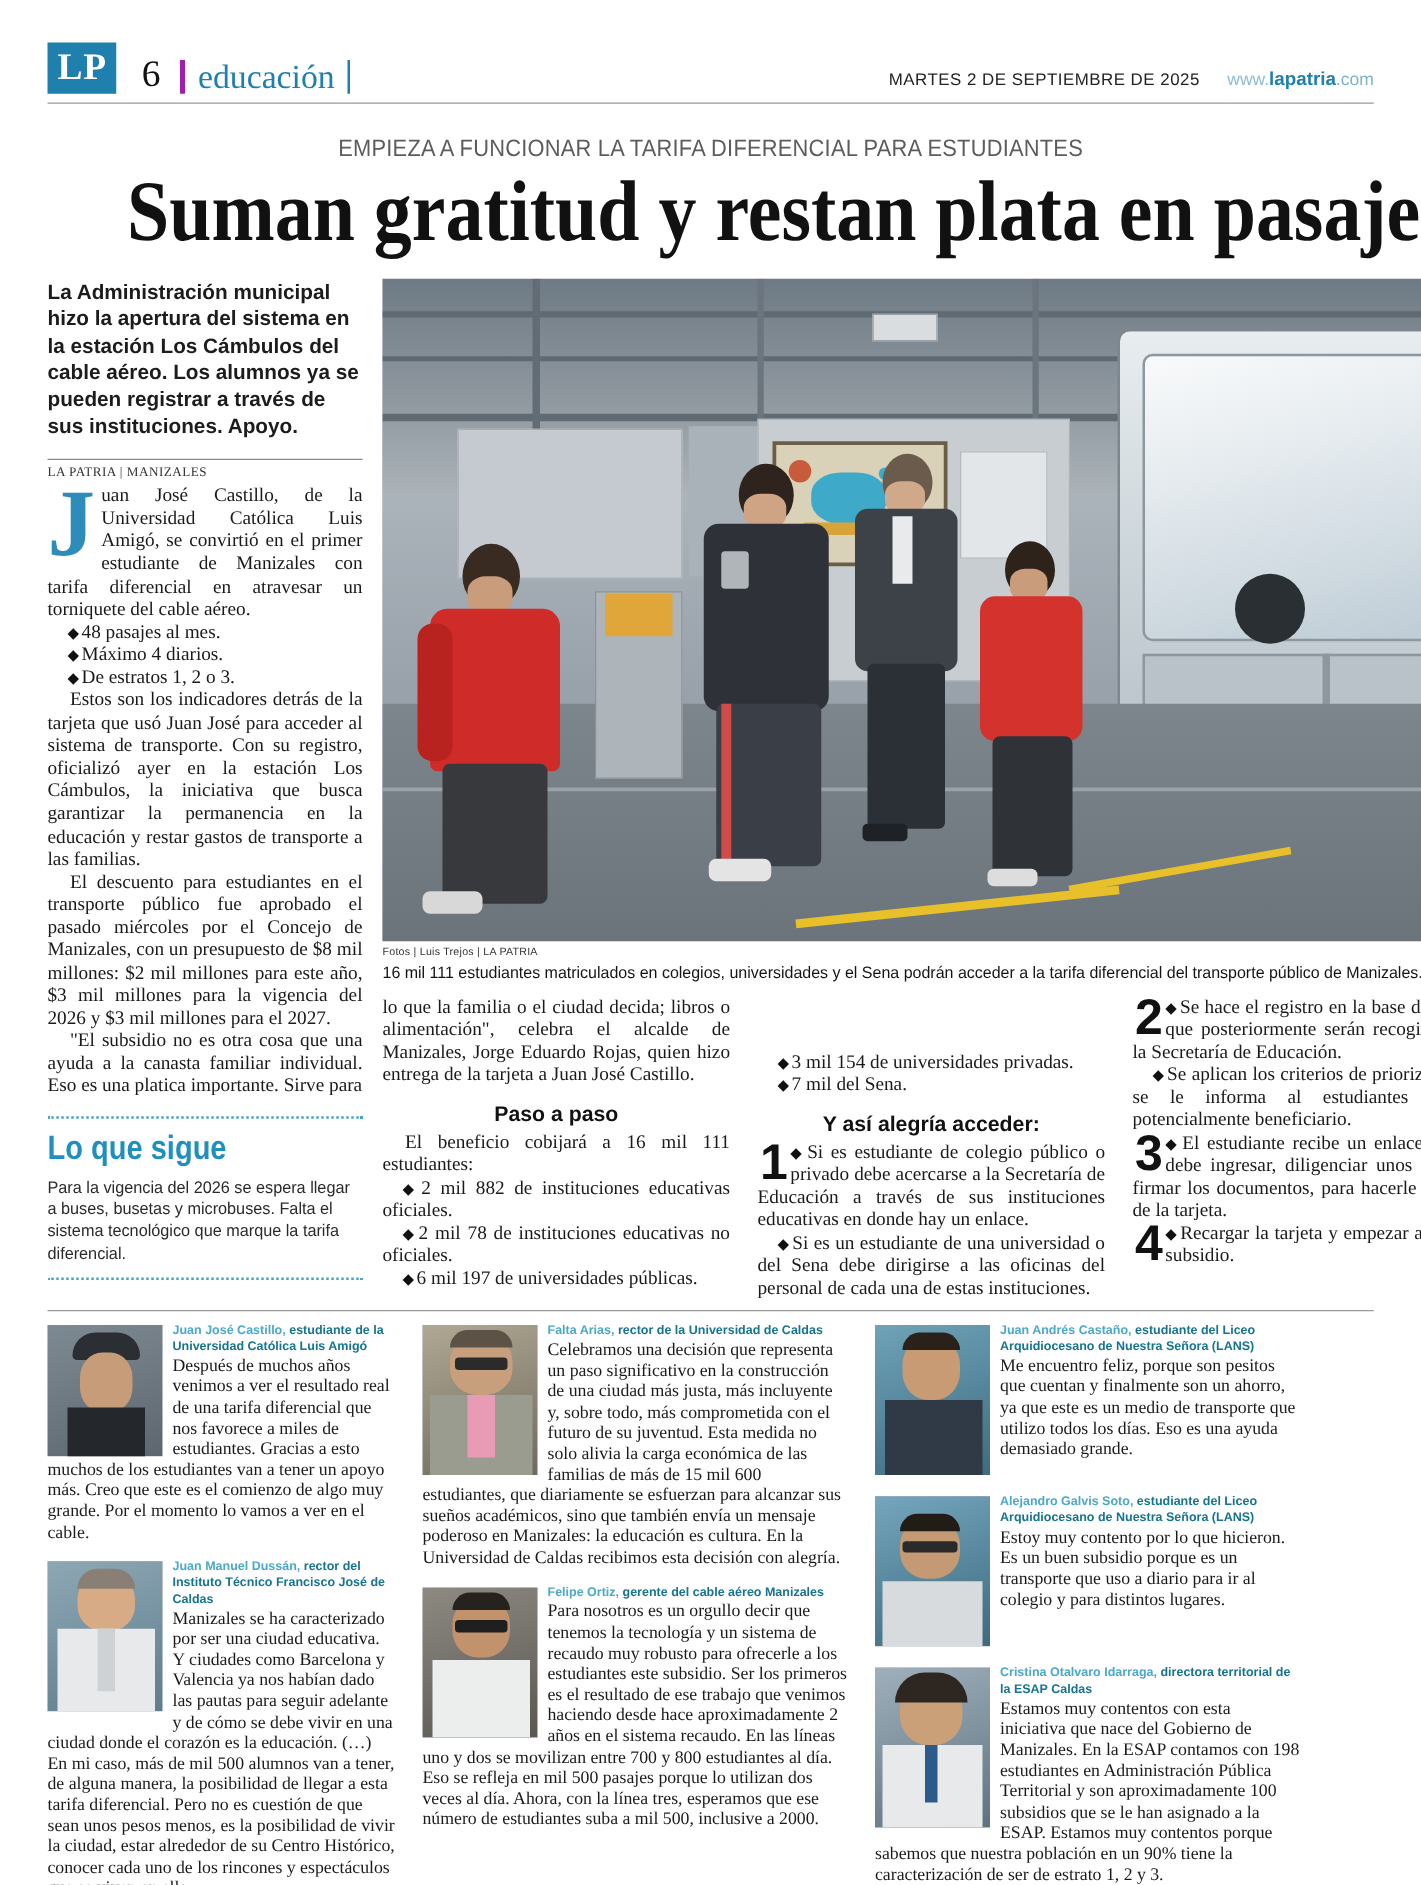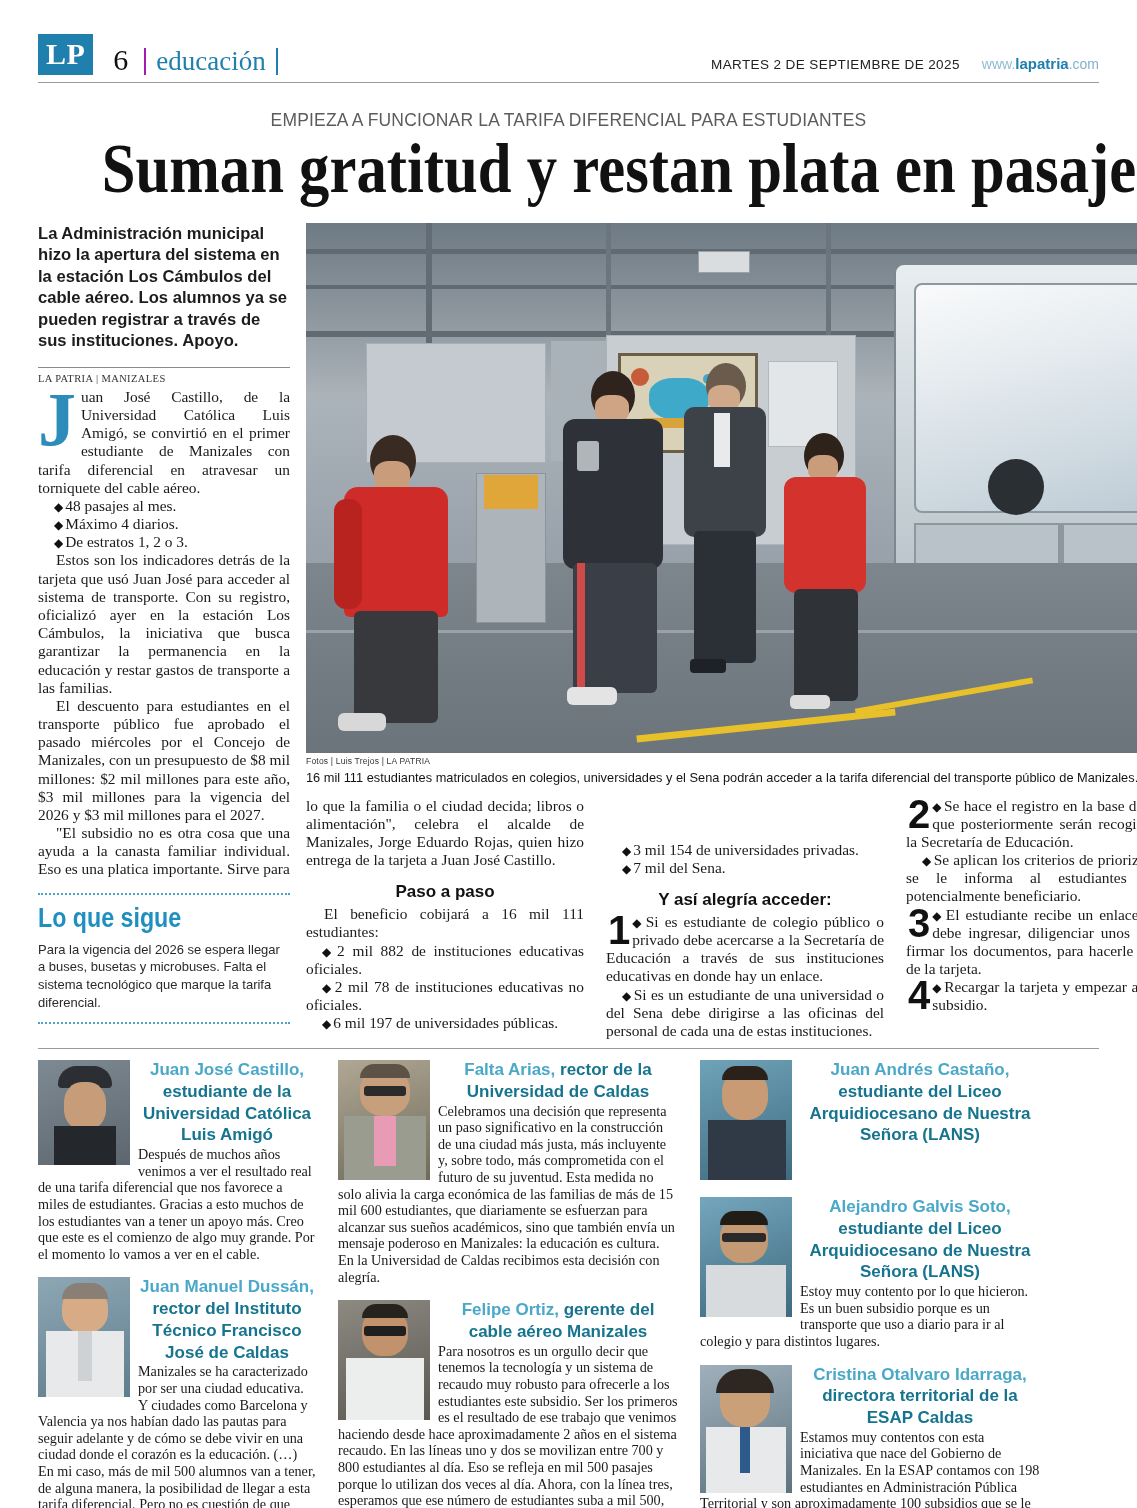--- a/index.html
+++ b/index.html
@@ -18,21 +18,21 @@
   .masthead { display:flex; align-items:flex-end; padding-top:34px; padding-bottom:4px; }
   .lp-logo {
     background:#1f7fad; color:#fff; font-family:"Liberation Serif", serif;
     font-weight:bold; font-size:30px; line-height:1; padding:5px 8px 6px 8px;
     letter-spacing:0.5px;
   }
   .folio { font-family:"Liberation Serif", serif; font-size:30px; margin-left:20px; color:#111; line-height:1; }
   .section-name {
     margin-left:16px; font-family:"Liberation Serif", serif; font-size:27px;
     color:#1f7fad; line-height:1; position:relative;
-    border-left:2px solid #a21caf; border-right:2px solid #1f7fad;
+    border-left:4px solid #a21caf; border-right:2px solid #1f7fad;
     padding:0 10px 0 10px;
   }
   .masthead-right { margin-left:auto; display:flex; align-items:baseline; gap:22px; padding-bottom:3px; }
   .issue-date { font-family:"Liberation Sans", sans-serif; font-size:13.5px; letter-spacing:0.4px; color:#222; }
   .site-url { font-family:"Liberation Sans", sans-serif; font-size:14px; color:#8fbcd4; }
   .site-url b { color:#1f7fad; font-size:15px; }
   .site-url .tld { color:#7fb2cc; }
   .rule-thin { height:1px; background:#9a9a9a; margin-top:3px; }
 
   
@@ -107,22 +107,22 @@
 
   
   .hr-grey { height:1px; background:#9a9a9a; margin:14px 0 10px 0; }
 
   
   .testi-area { display:flex; gap:22px; }
   .testi-col { width:278px; flex:0 0 278px; }
   .testi-col.wide { width:340px; flex:0 0 340px; }
   .testi { margin-bottom:14px; }
   .testi-head {
-    font-family:"Liberation Sans", sans-serif; font-size:17px; line-height:1.28;
-    font-weight:bold; color:#16748f;text-align:center;
+    font-family:"Liberation Sans", sans-serif; font-size:10px; line-height:1.28;
+    font-weight:bold; color:#16748f;
   }
   .testi-head .nm { color:#4aa8c8; font-weight:bold; }
   .testi-photo { width:92px; height:105px; float:left; margin:1px 8px 2px 0; background:#9aa3ab; overflow:hidden; position:relative; }
   .testi-photo.tall { height:120px; }
   .testi-body { font-size:14.2px; line-height:1.17; text-align:left; }
   .clear { clear:both; }
 
   
   .ph { position:absolute; }
   .station-bg { inset:0; background:linear-gradient(#b9c0c6 0%, #aab3ba 34%, #9aa3ab 60%, #8a9299 100%); }
@@ -362,20 +362,21 @@
 
     <div class="testi-col wide" style="width:340px; flex:0 0 340px;">
       <div class="testi">
         <div class="testi-photo tall">
           <div class="av" style="inset:0; background:linear-gradient(160deg,#6fa3b8,#3f6b80);"></div>
           <div class="av" style="left:22px; top:10px; width:46px; height:50px; background:#c99b74; border-radius:44%;"></div>
           <div class="av" style="left:22px; top:6px; width:46px; height:14px; background:#2a211a; border-radius:20px 20px 0 0;"></div>
           <div class="av" style="left:8px; top:60px; width:78px; height:60px; background:#2f3a46;"></div>
         </div>
         <div class="testi-head"><span class="nm">Juan Andrés Castaño,</span> <span>estudiante del Liceo Arquidiocesano de Nuestra Señora (LANS)</span></div>
+        <div class="testi-body">Me encuentro feliz, porque son pesitos que cuentan y finalmente son un ahorro, ya que este es un medio de transporte que utilizo todos los días. Eso es una ayuda demasiado grande.</div>
         <div class="clear"></div>
       </div>
 
       <div class="testi">
         <div class="testi-photo tall">
           <div class="av" style="inset:0; background:linear-gradient(160deg,#74a6bd,#3e6a7e);"></div>
           <div class="av" style="left:20px; top:18px; width:48px; height:48px; background:#c49a74; border-radius:44%;"></div>
           <div class="av" style="left:20px; top:14px; width:48px; height:14px; background:#221c16; border-radius:20px 20px 0 0;"></div>
           <div class="av" style="left:22px; top:36px; width:44px; height:9px; background:#2a2a2a; border-radius:3px;"></div>
           <div class="av" style="left:6px; top:68px; width:80px; height:52px; background:#d7dbdd;"></div>

